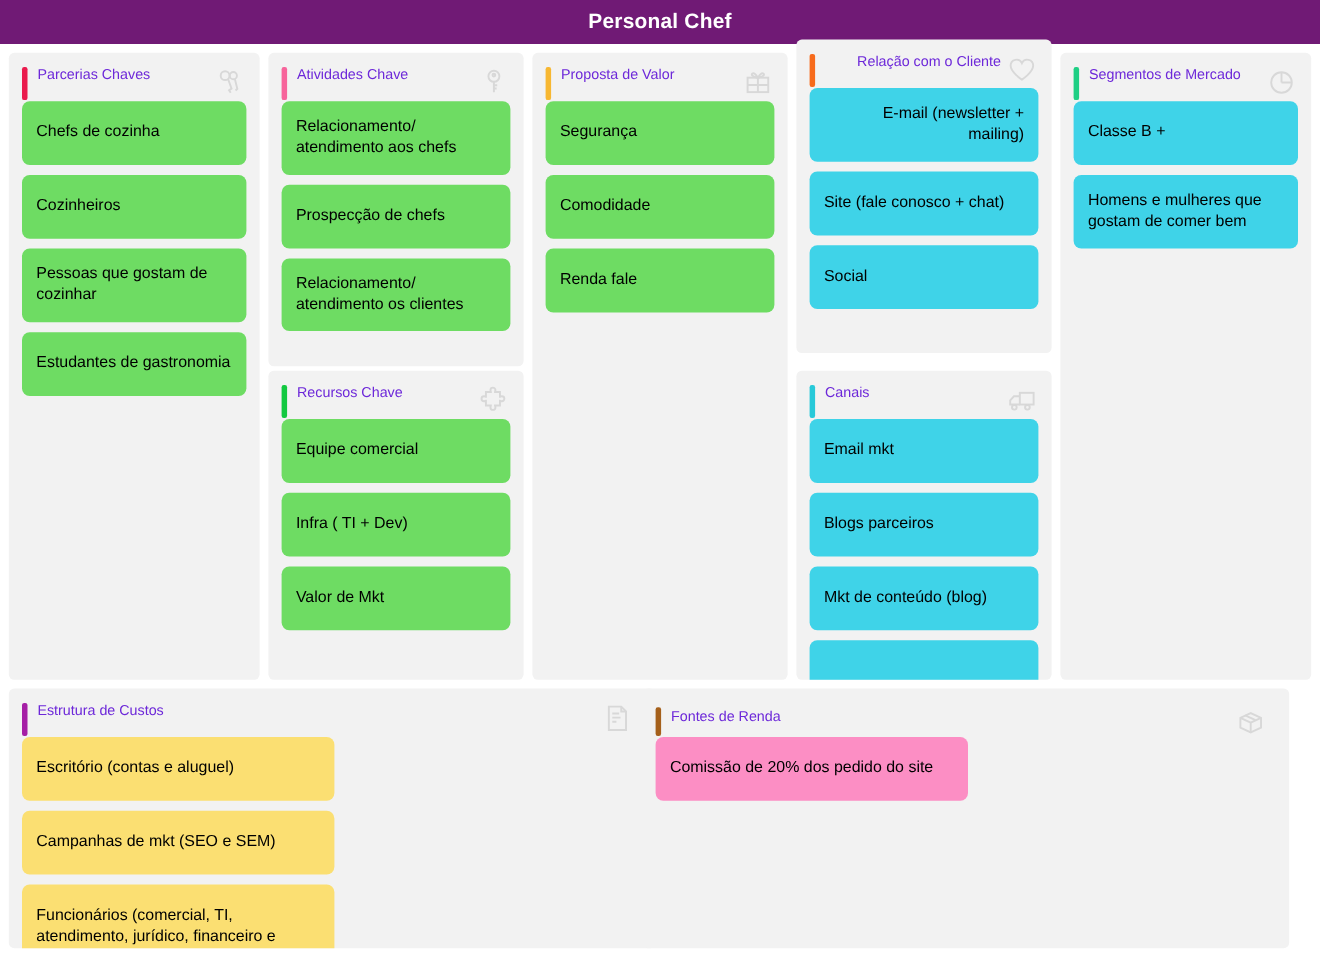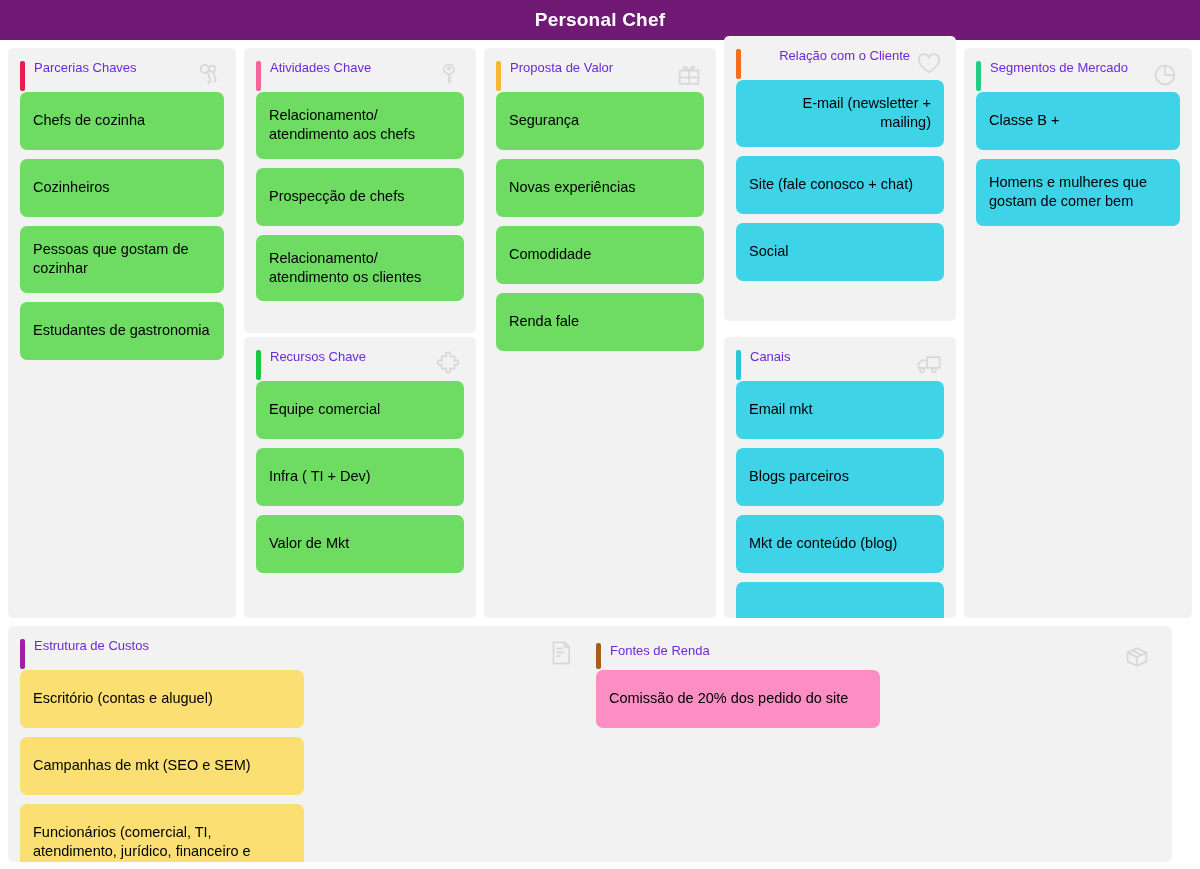--- a/index.html
+++ b/index.html
@@ -172,21 +172,20 @@
       <span class="head-icon">
         <svg viewBox="0 0 24 24" fill="none" stroke="currentColor" stroke-width="1.4">
           <rect x="4.5" y="8.5" width="15" height="10.5"></rect>
           <path d="M4.5 13.8H19.5M12 8.5V19"></path>
           <path d="M12 8.5c-1.6-2.6-3-3.6-4-3s-.4 2.3 4 3zM12 8.5c1.6-2.6 3-3.6 4-3s.4 2.3-4 3z"></path>
         </svg>
       </span>
     </div>
     <div class="cards">
       <div class="card green">Segurança</div>
-      <div class="card green">Novas experiências</div>
       <div class="card green">Comodidade</div>
       <div class="card green">Renda fale</div>
     </div>
   </div>
 
   <div class="panel" style="left:724px; top:36px; width:232px; height:285px;text-align:right;">
     <div class="block-head">
       <span class="accent" style="background:#f76b1c"></span>
       <span class="head-label">Relação com o Cliente</span>
       <span class="head-icon">

